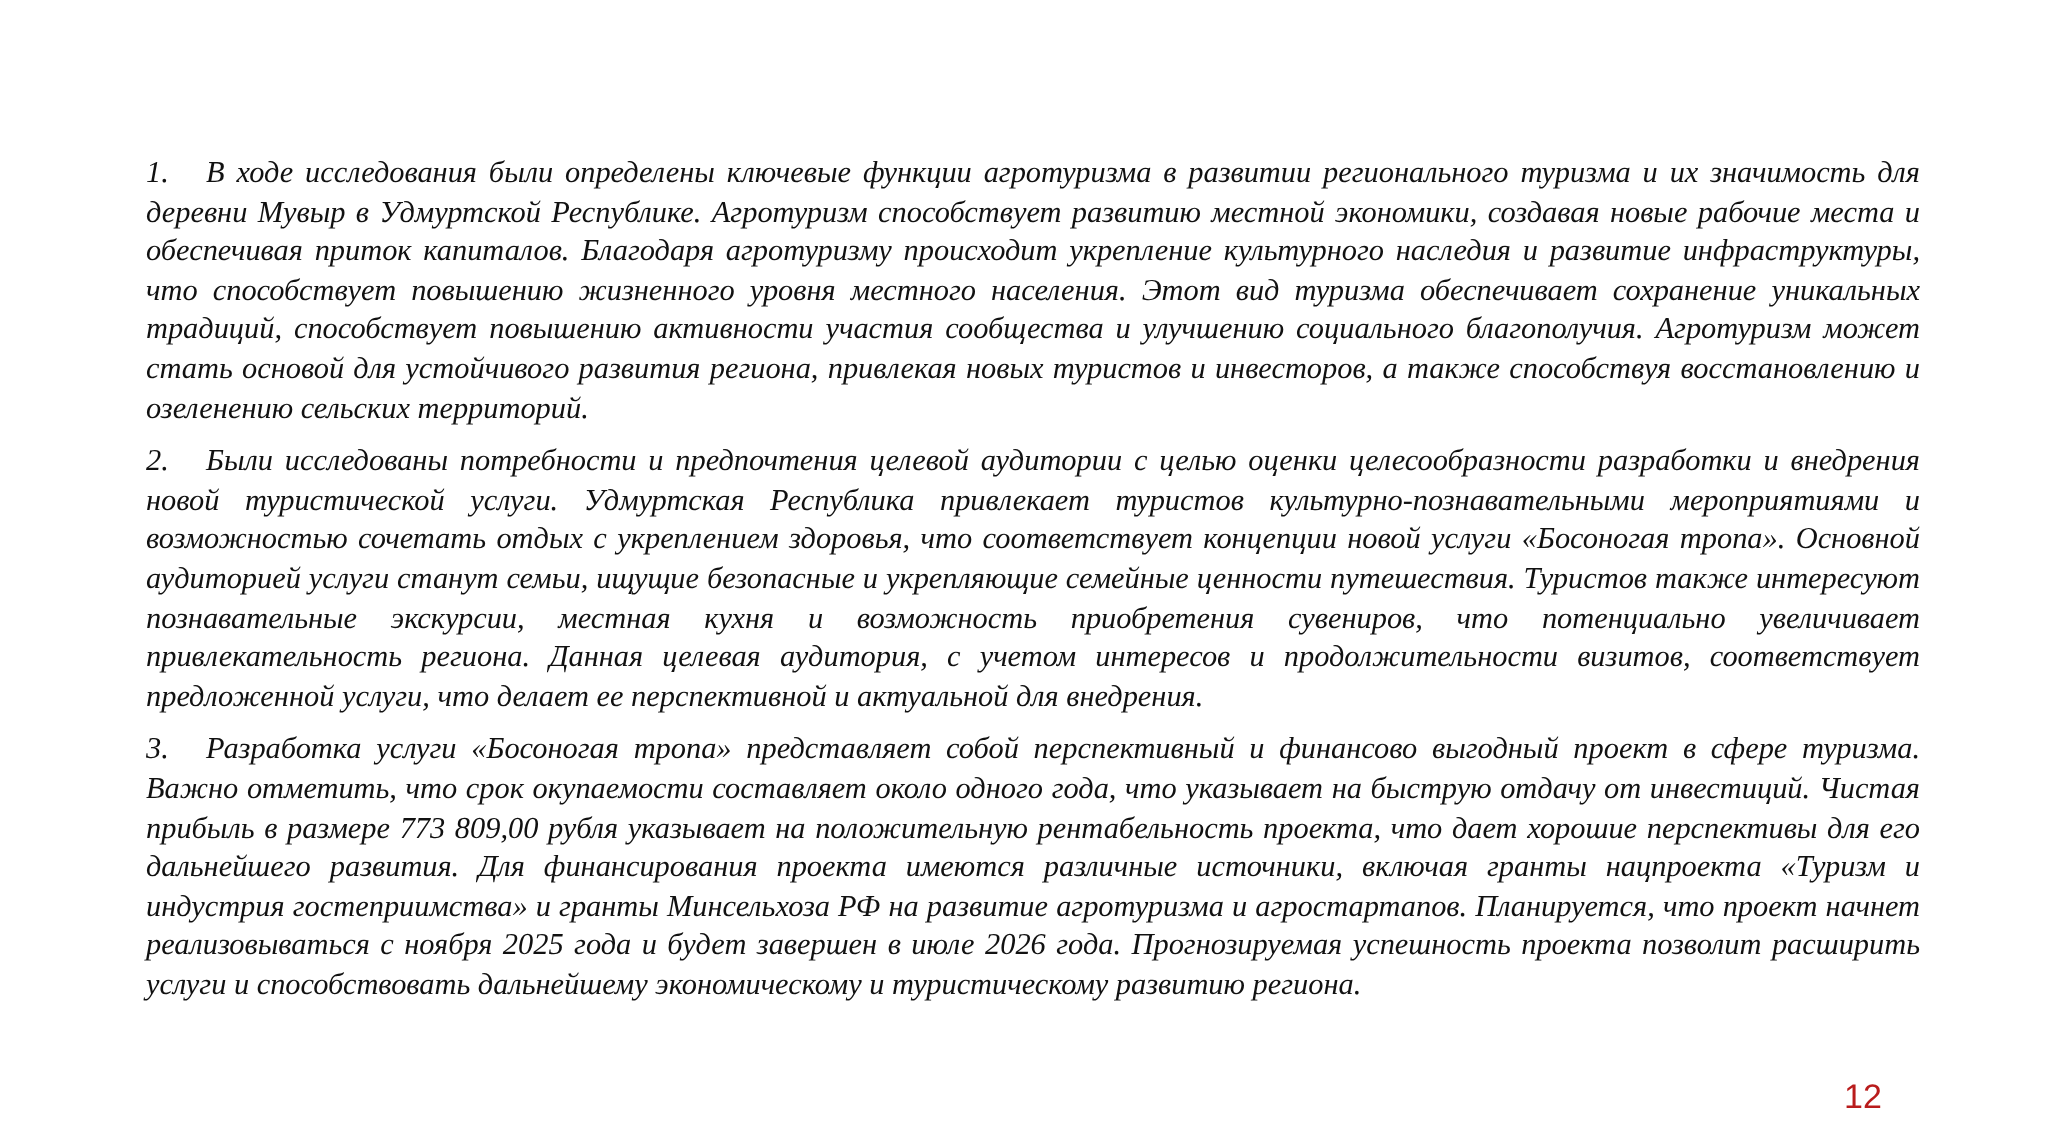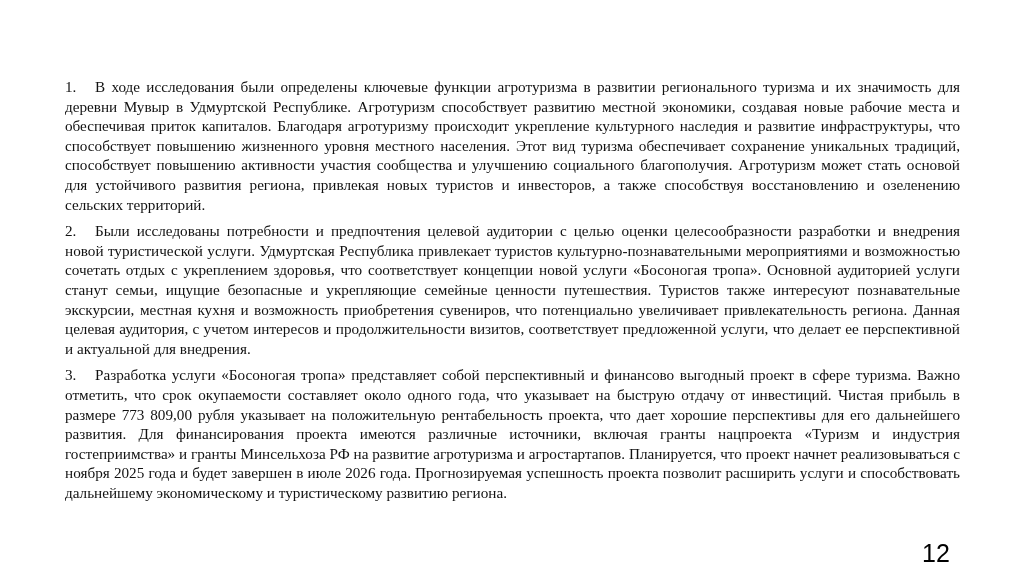--- a/index.html
+++ b/index.html
@@ -13,26 +13,26 @@
     text-align: center;
     font-family: "Liberation Serif", serif;
     font-size: 28px; letter-spacing: 0.5px; color: #111;
   }
   .body {
     position: absolute; left: 65px; width: 895px; top: 77px;
     font-family: "Liberation Serif", serif;
     font-size: 15.2px; line-height: 19.6px; color: #111;
   }
   .para {
-    text-align: justify; margin: 0 0 7px 0;
+    text-align: justify; margin: 0 0 7px 8px; font-style: italic;
   }
   .num { display: inline-block; width: 30px; }
   .page-num {
     position: absolute; left: 922px; top: 539px;
-    font-family: "Liberation Sans", sans-serif; font-size: 25px; color: #000000;
+    font-family: "Liberation Sans", sans-serif; font-size: 17px; color: #b91c1c;
   }
 </style>
 </head>
 <body>
 
 <div class="slide">
 
   <div class="body">
     <p class="para"><span class="num">1.</span><span>В ходе исследования были определены ключевые функции агротуризма в развитии регионального туризма и их значимость для деревни Мувыр в Удмуртской Республике. Агротуризм способствует развитию местной экономики, создавая новые рабочие места и обеспечивая приток капиталов. Благодаря агротуризму происходит укрепление культурного наследия и развитие инфраструктуры, что способствует повышению жизненного уровня местного населения. Этот вид туризма обеспечивает сохранение уникальных традиций, способствует повышению активности участия сообщества и улучшению социального благополучия. Агротуризм может стать основой для устойчивого развития региона, привлекая новых туристов и инвесторов, а также способствуя восстановлению и озеленению сельских территорий.</span></p>
     <p class="para"><span class="num">2.</span><span>Были исследованы потребности и предпочтения целевой аудитории с целью оценки целесообразности разработки и внедрения новой туристической услуги. Удмуртская Республика привлекает туристов культурно-познавательными мероприятиями и возможностью сочетать отдых с укреплением здоровья, что соответствует концепции новой услуги «Босоногая тропа». Основной аудиторией услуги станут семьи, ищущие безопасные и укрепляющие семейные ценности путешествия. Туристов также интересуют познавательные экскурсии, местная кухня и возможность приобретения сувениров, что потенциально увеличивает привлекательность региона. Данная целевая аудитория, с учетом интересов и продолжительности визитов, соответствует предложенной услуги, что делает ее перспективной и актуальной для внедрения.</span></p>

